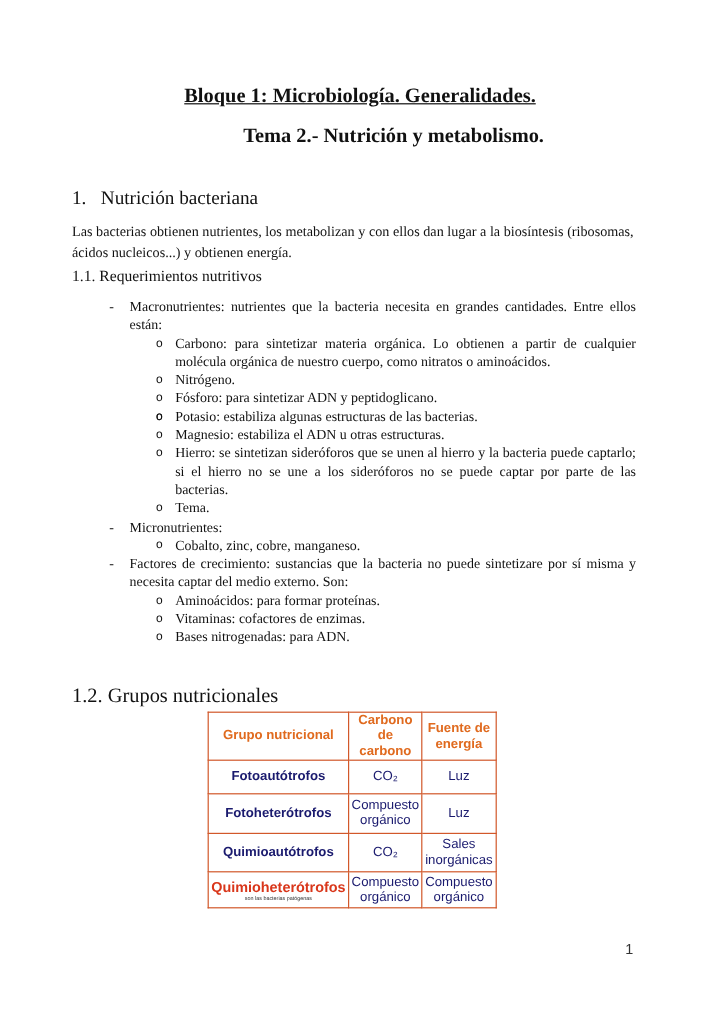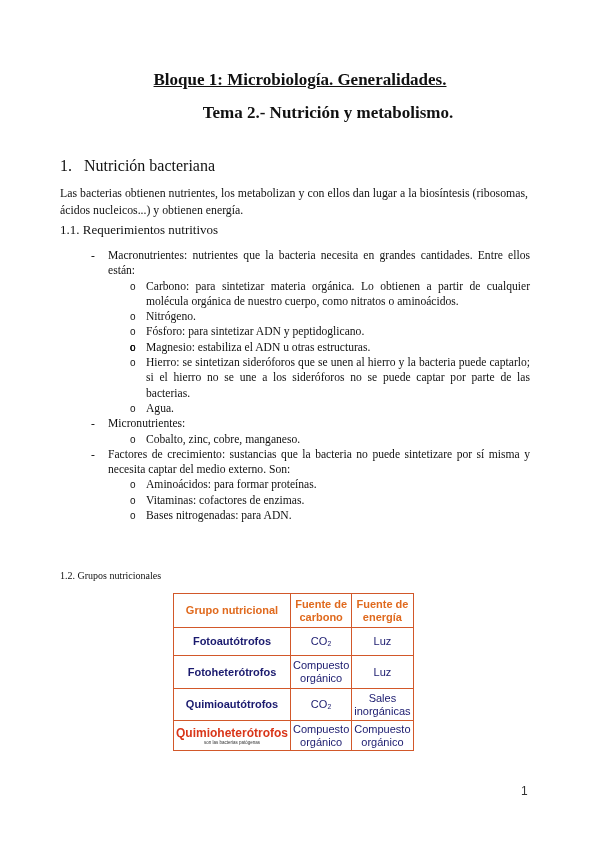--- a/index.html
+++ b/index.html
@@ -11,21 +11,21 @@
     .title2 { left: 0; width: 600px; top: 103px; text-align: center; font-weight: bold; font-size: 17px; margin-left: 28px; }
     .h1 { left: 60px; top: 157px; font-size: 16px; }
     .h1 .num { display: inline-block; width: 20px; }
     .para { left: 60px; top: 185px; width: 468px; font-size: 11.8px; line-height: 17px; text-align: justify; }
     .h2 { left: 60px; top: 222px; font-size: 13px; text-align: right; }
     .list { left: 60px; top: 248px; width: 470px; font-size: 11.6px; line-height: 15.3px; }
     .li1 { position: relative; padding-left: 48px; text-align: justify; }
     .li1 .dash { position: absolute; left: 31px; top: 0; }
     .li2 { position: relative; padding-left: 86px; text-align: justify; }
     .li2 .bul { position: absolute; left: 70px; top: 0; font-family: "Liberation Sans", sans-serif; font-size: 10px; }
-    .h2b { left: 60px; top: 570px; font-size: 10px; }
+    .h2b { left: 60px; top: 570px; font-size: 17px; }
     table.nut { position: absolute; left: 173px; top: 593px; width: 226px; border-collapse: collapse;
                 font-family: "Liberation Sans", sans-serif; }
     table.nut td, table.nut th { border: 1.5px solid #d2582a; text-align: center; vertical-align: middle;
                 padding: 0 2px; font-size: 11px; line-height: 13px; }
     table.nut th { color: #e06a1e; font-weight: bold; height: 33px; }
     table.nut td.grp { font-weight: bold; color: #1a1a6e; font-size: 11px; }
     table.nut td.grp.red { color: #d9361a; font-size: 12px; }
     table.nut td.val { color: #1a1a6e; }
     .tiny { display: block; font-size: 4.5px; line-height: 5px; color: #333; font-weight: normal; }
     .pagenum { left: 521px; top: 784px; font-family: "Liberation Sans", sans-serif; font-size: 12px; color: #333; }
@@ -47,24 +47,24 @@
 <div class="abs list">
 
   <div class="li1">
     <span class="dash">-</span>
     <span>Macronutrientes: nutrientes que la bacteria necesita en grandes cantidades. Entre ellos están:</span>
   </div>
   <div class="li2"><span class="bul">o</span><span>Carbono: para sintetizar materia orgánica. Lo obtienen a partir de cualquier molécula orgánica de nuestro cuerpo, como nitratos o aminoácidos.</span></div>
   <div class="li2"><span class="bul">o</span><span>Nitrógeno.</span></div>
   <div class="li2"><span class="bul">o</span><span>Fósforo: para sintetizar ADN y peptidoglicano.</span></div>
   <div class="li2"><span class="bul">o</span></div>
-  <div class="li2"><span class="bul">o</span></div>
+  <div class="li2"><span class="bul">o</span><span>Potasio: estabiliza algunas estructuras de las bacterias.</span></div>
   <div class="li2"><span class="bul">o</span><span>Magnesio: estabiliza el ADN u otras estructuras.</span></div>
   <div class="li2"><span class="bul">o</span><span>Hierro: se sintetizan sideróforos que se unen al hierro y la bacteria puede captarlo; si el hierro no se une a los sideróforos no se puede captar por parte de las bacterias.</span></div>
-  <div class="li2"><span class="bul">o</span><span>Agua.</span></div>
+  <div class="li2"><span class="bul">o</span><span>Tema.</span></div>
 
   <div class="li1">
     <span class="dash">-</span>
     <span>Micronutrientes:</span>
   </div>
   <div class="li2"><span class="bul">o</span><span>Cobalto, zinc, cobre, manganeso.</span></div>
 
   <div class="li1">
     <span class="dash">-</span>
     <span>Factores de crecimiento: sustancias que la bacteria no puede sintetizare por sí misma y necesita captar del medio externo. Son:</span>
@@ -78,21 +78,21 @@
 
 <table class="nut">
   <colgroup>
     <col style="width:119px">
       <col style="width:66px">
       <col style="width:70px">
   </colgroup>
   <thead>
     <tr>
       <th>Grupo nutricional</th>
-      <th>Fuente de carbono</th>
+      <th>Carbono de carbono</th>
       <th>Fuente de energía</th>
     </tr>
   </thead>
   <tbody>
     <tr style="height:28px">
       <td class="grp">Fotoautótrofos</td>
       <td class="val">CO₂</td>
       <td class="val">Luz</td>
     </tr>
     <tr style="height:33px">

